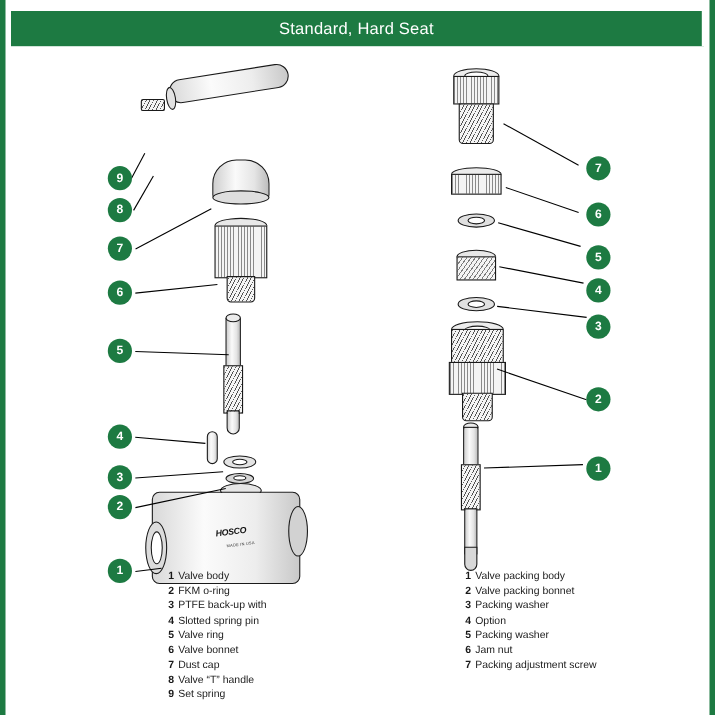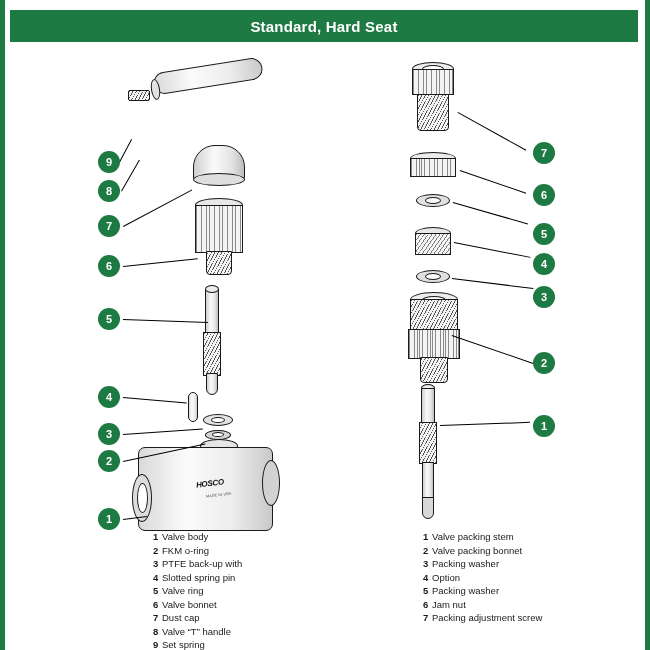--- a/index.html
+++ b/index.html
@@ -32,21 +32,21 @@
     height: 32px;
     background: #1d7a42;
     display: flex;
     align-items: center;
   }
   .header .title {
     flex: 1 1 50%;
     text-align: center;
     color: #ffffff;
     font-size: 15px;
-    font-weight: bold;
+    font-weight: normal;
     letter-spacing: 0.2px;
   }
   .header .divider {
     width: 2px;
     height: 32px;
     background: #ffffff;
   }
   
   .diagram {
     position: absolute;
@@ -94,21 +94,20 @@
     bottom: 8px;
     left: 5px;
     right: 5px;
     height: 125px;
     font-size: 9.5px;
     line-height: 13.5px;
   }
   .legend-col {
     position: absolute;
     top: 0;
-    margin-top: 13px;
   }
   .legend-col.left { left: 138px; }
   .legend-col.right { left: 408px; }
   .legend-row {
     white-space: nowrap;
   }
   .legend-row .num {
     display: inline-block;
     width: 9px;
     font-weight: bold;
@@ -301,21 +300,21 @@
         <div class="legend-row">
           <span class="num">8</span><span class="txt">Valve “T” handle</span>
         </div>
         <div class="legend-row">
           <span class="num">9</span><span class="txt">Set spring</span>
         </div>
       </div>
 
       <div class="legend-col right">
         <div class="legend-row">
-          <span class="num">1</span><span class="txt">Valve packing stem</span>
+          <span class="num">1</span><span class="txt">Valve packing body</span>
         </div>
         <div class="legend-row">
           <span class="num">2</span><span class="txt">Valve packing bonnet</span>
         </div>
         <div class="legend-row">
           <span class="num">3</span><span class="txt">Packing washer</span>
         </div>
         <div class="legend-row">
           <span class="num">4</span><span class="txt">Option</span>
         </div>

